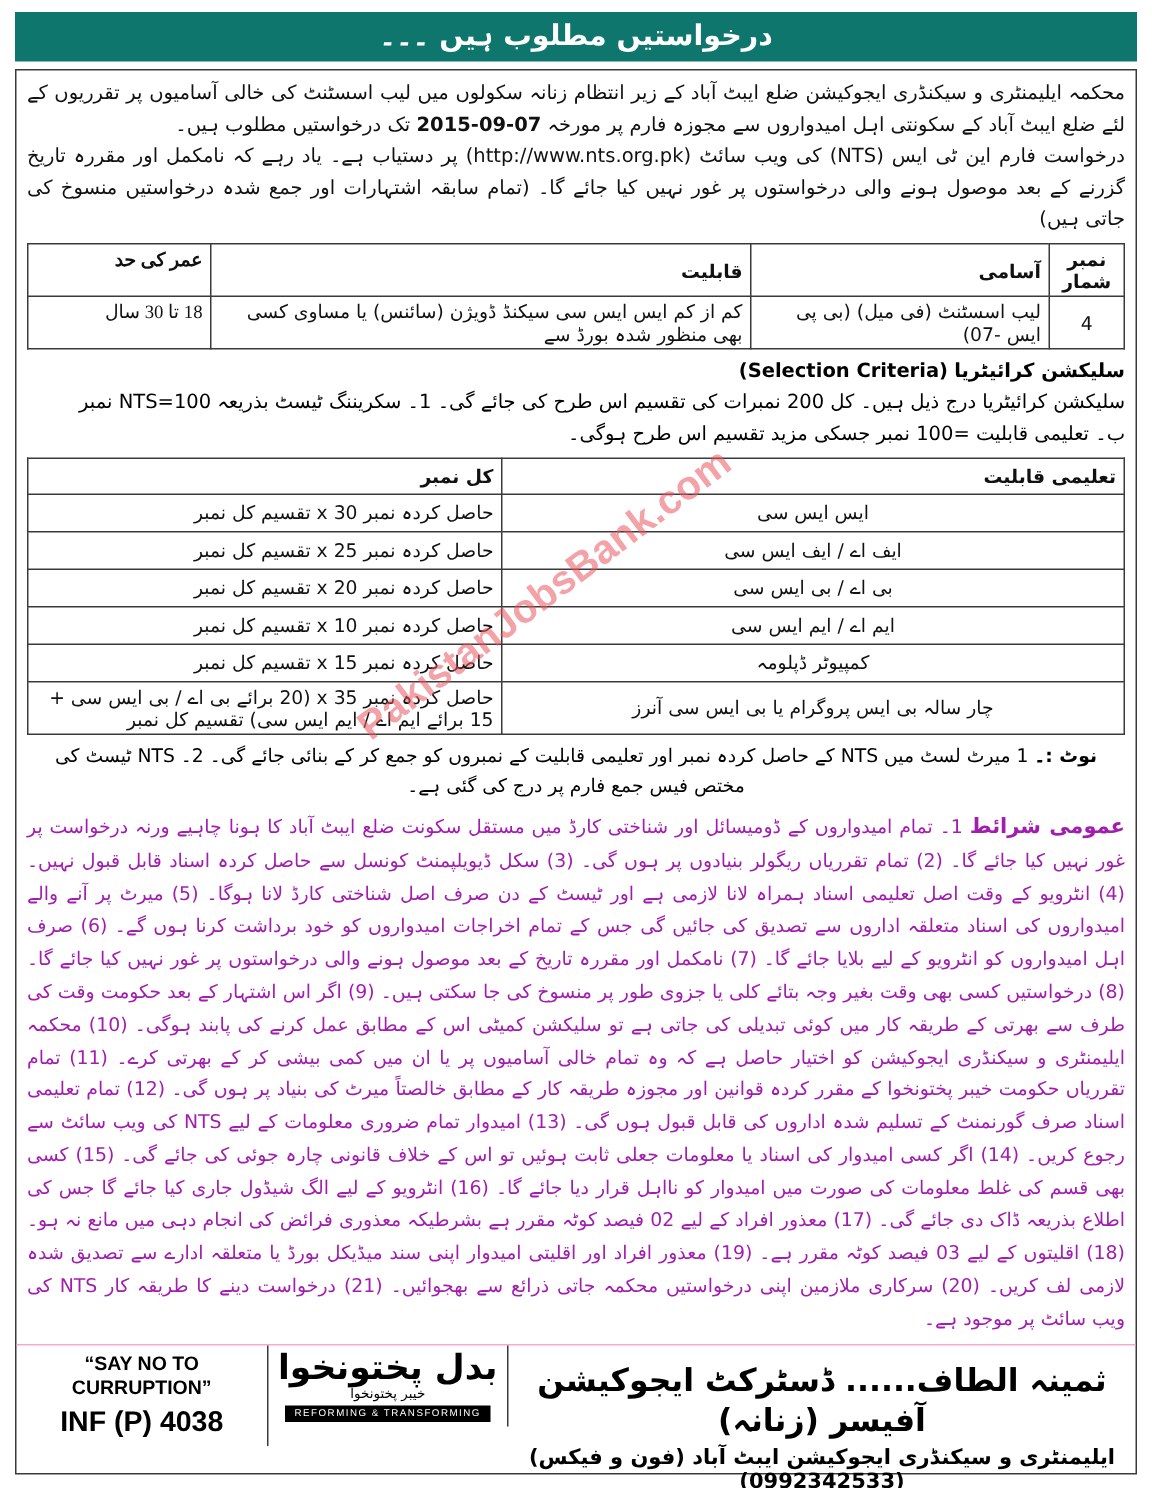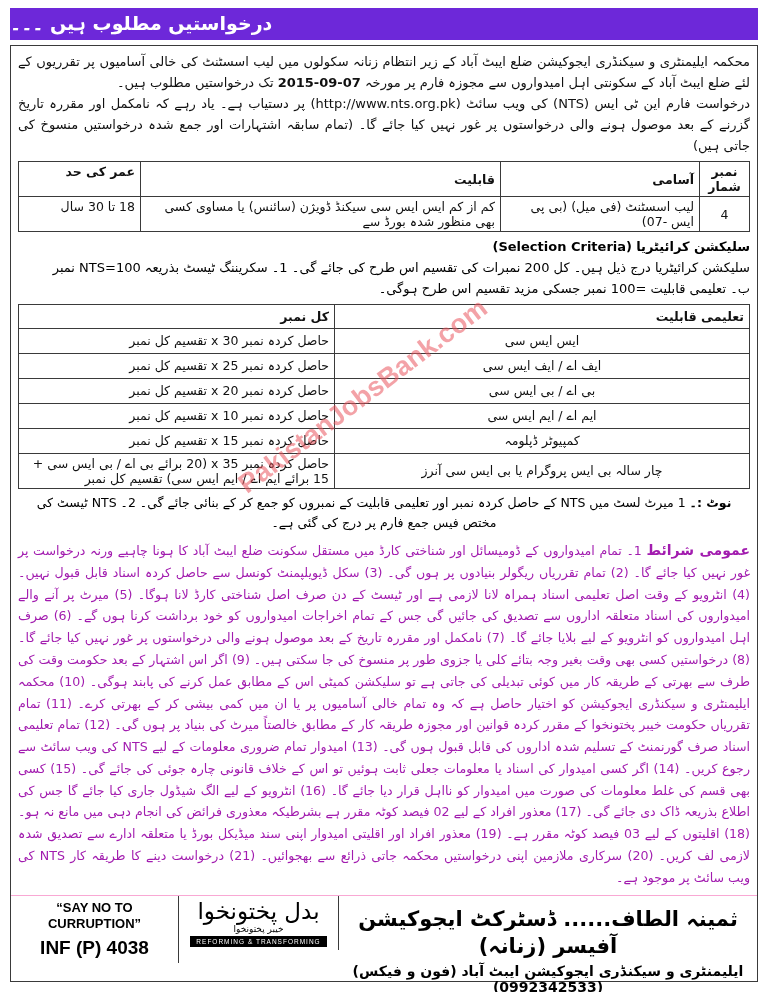--- a/index.html
+++ b/index.html
@@ -1,23 +1,23 @@
 <!DOCTYPE html>
 <html><head>
 <meta charset="utf-8">
 <style>
   * { box-sizing: border-box; margin: 0; padding: 0; }
   body { background: #ffffff; font-family: "DejaVu Sans", sans-serif; }
   .page { width: 768px; height: 992px; background: #fff; position: relative; overflow: hidden; }
 
   .header-bar {
     margin: 8px 10px 5px 10px;
-    background: #6d28d9;
+    background: #0f766e;
     color: #fff;
-    text-align: left;
+    text-align: center;
     font-size: 19px;
     font-weight: bold;
     padding: 4px 0 6px 0;
     direction: rtl;
   }
 
   .doc {
     margin: 0 10px;
     border: 1px solid #3a3a3a;
     padding: 5px 7px 0 7px;
@@ -29,21 +29,21 @@
   .bold { font-weight: bold; }
 
   table { width: 100%; border-collapse: collapse; direction: rtl; }
   th, td { border: 1px solid #3a3a3a; font-size: 12.5px; padding: 2px 5px; color: #111; }
   th { font-weight: bold; text-align: center; }
 
   .vacancy-table { margin-top: 5px; }
   .vacancy-table .col-serial { width: 50px; text-align: center; }
   .vacancy-table .col-position { width: 199px; text-align: right; }
   .vacancy-table .col-qual { width: 360px; text-align: right; }
-  .vacancy-table .col-age { text-align: right; vertical-align: top; }
+  .vacancy-table .col-age { text-align: right; vertical-align: top; font-family: Liberation Serif, serif; }
 
   .selection-block { margin-top: 5px; font-size: 13px; line-height: 1.6; text-align: right; }
   .selection-heading { font-weight: bold; }
 
   .marks-table { margin-top: 4px; }
   .marks-table td.qual { width: 415px; text-align: center; height: 25px; }
   .marks-table td.marks { text-align: right; }
   .marks-table th { height: 24px; text-align: right; }
 
   .note-line { margin-top: 4px; font-size: 12.5px; line-height: 1.6; text-align: center; }
@@ -68,21 +68,21 @@
   }
   .slogan-text { font-weight: bold; font-size: 13px; text-align: center; line-height: 1.25; }
   .inf-text { font-weight: bold; font-size: 19px; margin-top: 5px; font-family: "Liberation Sans", sans-serif; }
 
   .logo-box {
     width: 160px;
     border-right: 1px solid #3a3a3a;
     display: flex; flex-direction: column; justify-content: center; align-items: center;
     padding: 3px;
   }
-  .logo-calligraphy { font-weight: normal; font-size: 23px; color: #000; direction: rtl; line-height: 1.05; }
+  .logo-calligraphy { font-weight: bold; font-size: 23px; color: #000; direction: rtl; line-height: 1.05; }
   .logo-sub { font-size: 9px; color: #000; direction: rtl; margin-top: 1px; }
   .logo-banner {
     background: #000; color: #fff;
     font-family: "Liberation Sans", sans-serif;
     font-size: 6.5px; letter-spacing: 1px;
     padding: 2px 6px; margin-top: 2px; white-space: nowrap;
   }
 
   .signature-box {
     flex: 1;

